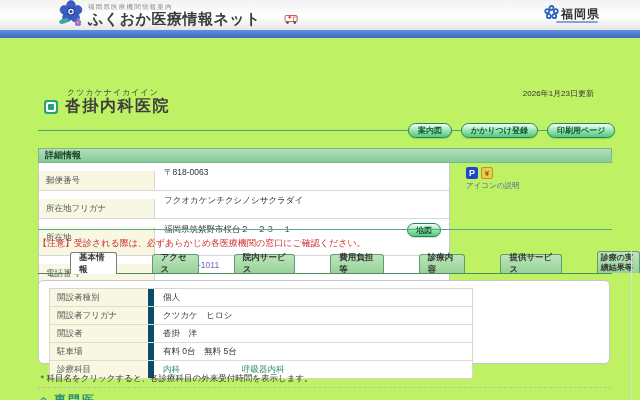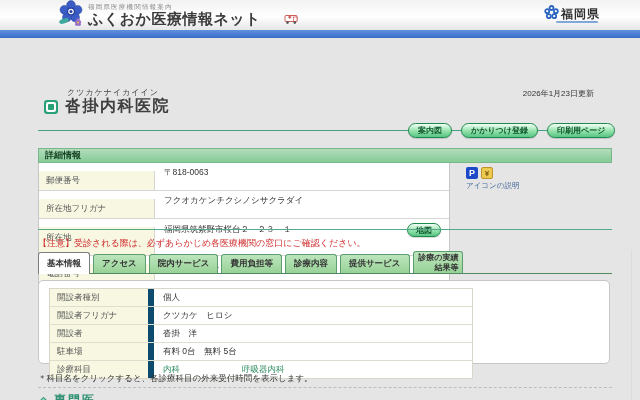--- a/index.html
+++ b/index.html
@@ -1,16 +1,16 @@
 <!DOCTYPE html>
 <html><head>
 <meta charset="utf-8">
 <style>
   html,body{margin:0;padding:0;background:#fff;}
-  #page{position:relative;width:640px;height:400px;background:#e5e5e5;overflow:hidden;
+  #page{position:relative;width:640px;height:400px;background:#bef264;overflow:hidden;
         font-family:"Liberation Sans","DejaVu Sans",sans-serif;}
   
   .header{position:absolute;top:0;left:0;width:640px;height:30px;
           background:linear-gradient(#f2f2f2,#ffffff 55%,#e6e6e6);}
   .logo{position:absolute;left:58px;top:0;height:30px;display:flex;align-items:center;}
   .logo-txt{margin-left:3px;line-height:1;}
   .logo-sub{font-size:6.5px;color:#8d8d8d;letter-spacing:1.2px;display:block;margin-bottom:1px;}
   .logo-main{font-size:15px;font-weight:bold;color:#3c3c3c;letter-spacing:.5px;display:block;}
   .ambulance{position:absolute;left:284px;top:11px;}
   .pref-logo{position:absolute;right:40px;top:5px;display:flex;align-items:center;}
@@ -62,21 +62,21 @@
           box-sizing:border-box;border-radius:2px;color:#7a5a10;font-size:8px;font-weight:bold;
           display:flex;align-items:center;justify-content:center;cursor:pointer;}
   .icon-note{position:absolute;left:466px;top:181px;font-size:7.5px;color:#44699e;cursor:pointer;}
   .section-rule{position:absolute;left:38px;top:229px;width:574px;border-top:1px solid #55a98c;}
   .notice{position:absolute;left:38px;top:237px;font-size:9px;color:#d03030;}
   
   .tabs{position:absolute;left:38px;top:251px;display:flex;align-items:flex-end;gap:3px;height:22px;}
   .tab{height:19px;box-sizing:border-box;padding:0 8px;cursor:pointer;
        background:linear-gradient(#bce5bc,#98d298);border:1px solid #5e9e6e;border-bottom:none;
        border-radius:3px 3px 0 0;font-size:8.5px;font-weight:bold;color:#333;
-       display:flex;align-items:center;justify-content:center;text-align:right;}
+       display:flex;align-items:center;justify-content:center;text-align:left;margin-left:32px;}
   .tab.active{background:#fff;border-color:#7c7c7c;height:22px;position:relative;z-index:2;bottom:-1px;}
   .tab.tall{height:22px;width:50px;padding:0 3px;font-size:8px;line-height:1.15;}
   .tab-underline{position:absolute;left:38px;top:273px;width:574px;border-top:1px solid #4f8a60;}
   
   .content-box{position:absolute;left:38px;top:280px;width:572px;height:84px;box-sizing:border-box;
                border:1px solid #c6c6c6;border-radius:5px;background:#fff;}
   .itable{position:absolute;left:48px;top:287px;width:424px;box-sizing:border-box;
           border:1px solid #d8d8ca;background:#fff;}
   .irow{display:flex;border-top:1px solid #dedecf;}
   .irow:first-child{border-top:none;}

